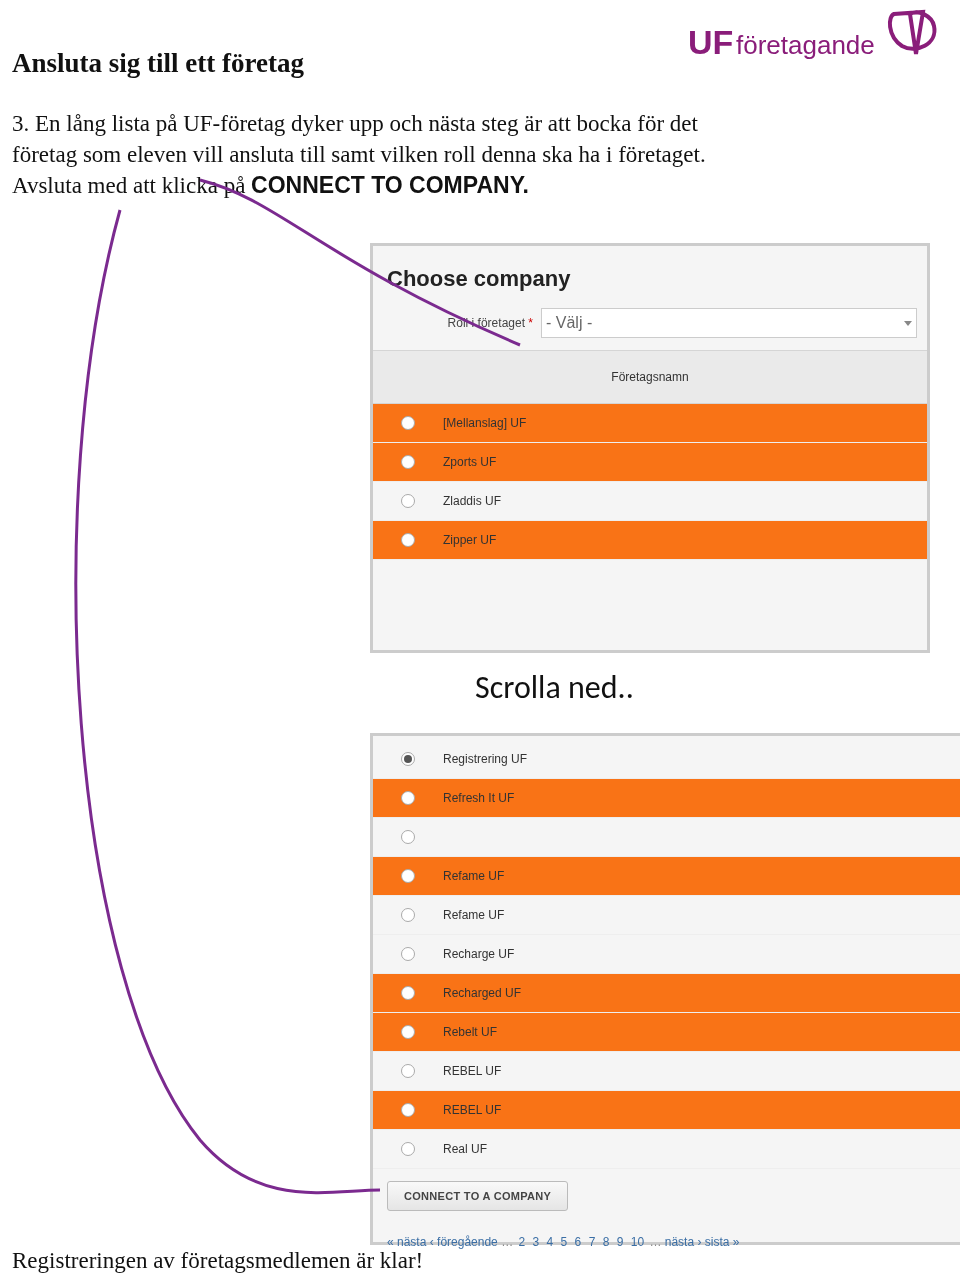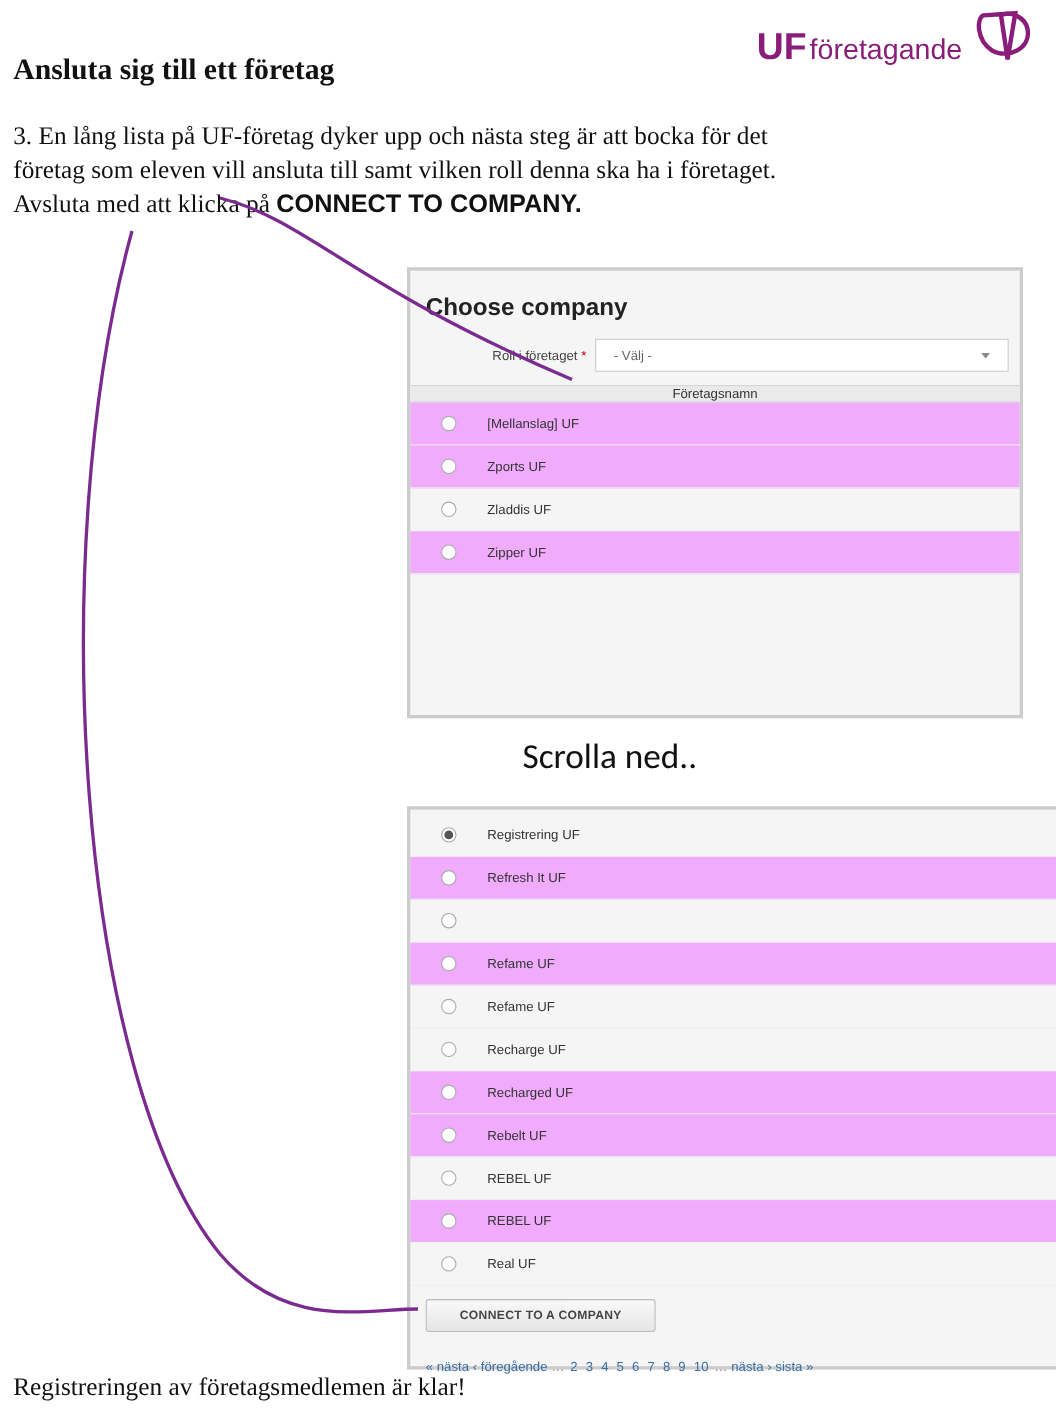--- a/index.html
+++ b/index.html
@@ -74,46 +74,46 @@
   }
   .role-label .star { color: #c00; }
   .role-select {
     flex: 1;
     border: 1px solid #ccc;
     background: #fff;
     height: 28px;
     display: flex;
     align-items: center;
     justify-content: space-between;
-    padding: 0 16px;
+    padding: 0 4px;
     color: #666;
-    font-size: 12px;
+    font-size: 16px;
   }
   .chev {
     width: 0; height: 0;
     border-left: 4px solid transparent;
     border-right: 4px solid transparent;
     border-top: 5px solid #888;
   }
   .list-header {
     background: #eaeaea;
     border-top: 1px solid #d5d5d5;
     border-bottom: 1px solid #d5d5d5;
     text-align: center;
     font-size: 12px;
-    padding: 0 0;
+    padding: 19px 0;
     color: #333;
   }
   .company-row {
     display: flex;
     align-items: center;
     height: 38px;
     border-bottom: 1px solid #eee;
   }
-  .company-row.alt { background: #f0abfc; justify-content: center; }
+  .company-row.alt { background: #f97316; justify-content: center; }
   .radio-cell {
     width: 70px;
     display: flex;
     justify-content: center;
   }
   .radio {
     width: 12px; height: 12px;
     border: 1px solid #aaa;
     border-radius: 50%;
     background: #fff;
@@ -139,21 +139,21 @@
     top: 662px;
     font-size: 32px;
     font-family: Calibri, Arial, sans-serif;
     color: #111;
     background: #fff;
     padding: 6px 20px 6px 20px;
   }
   .connect-btn {
     margin: 12px 0 0 14px;
     display: inline-block;
-    padding: 8px 30px;
+    padding: 8px 16px;
     background: linear-gradient(#f9f9f9, #e5e5e5);
     border: 1px solid #bbb;
     border-radius: 3px;
     font-size: 11px;
     font-weight: bold;
     color: #444;
     letter-spacing: 0.3px;
     text-align: right;
   }
   .pager {

